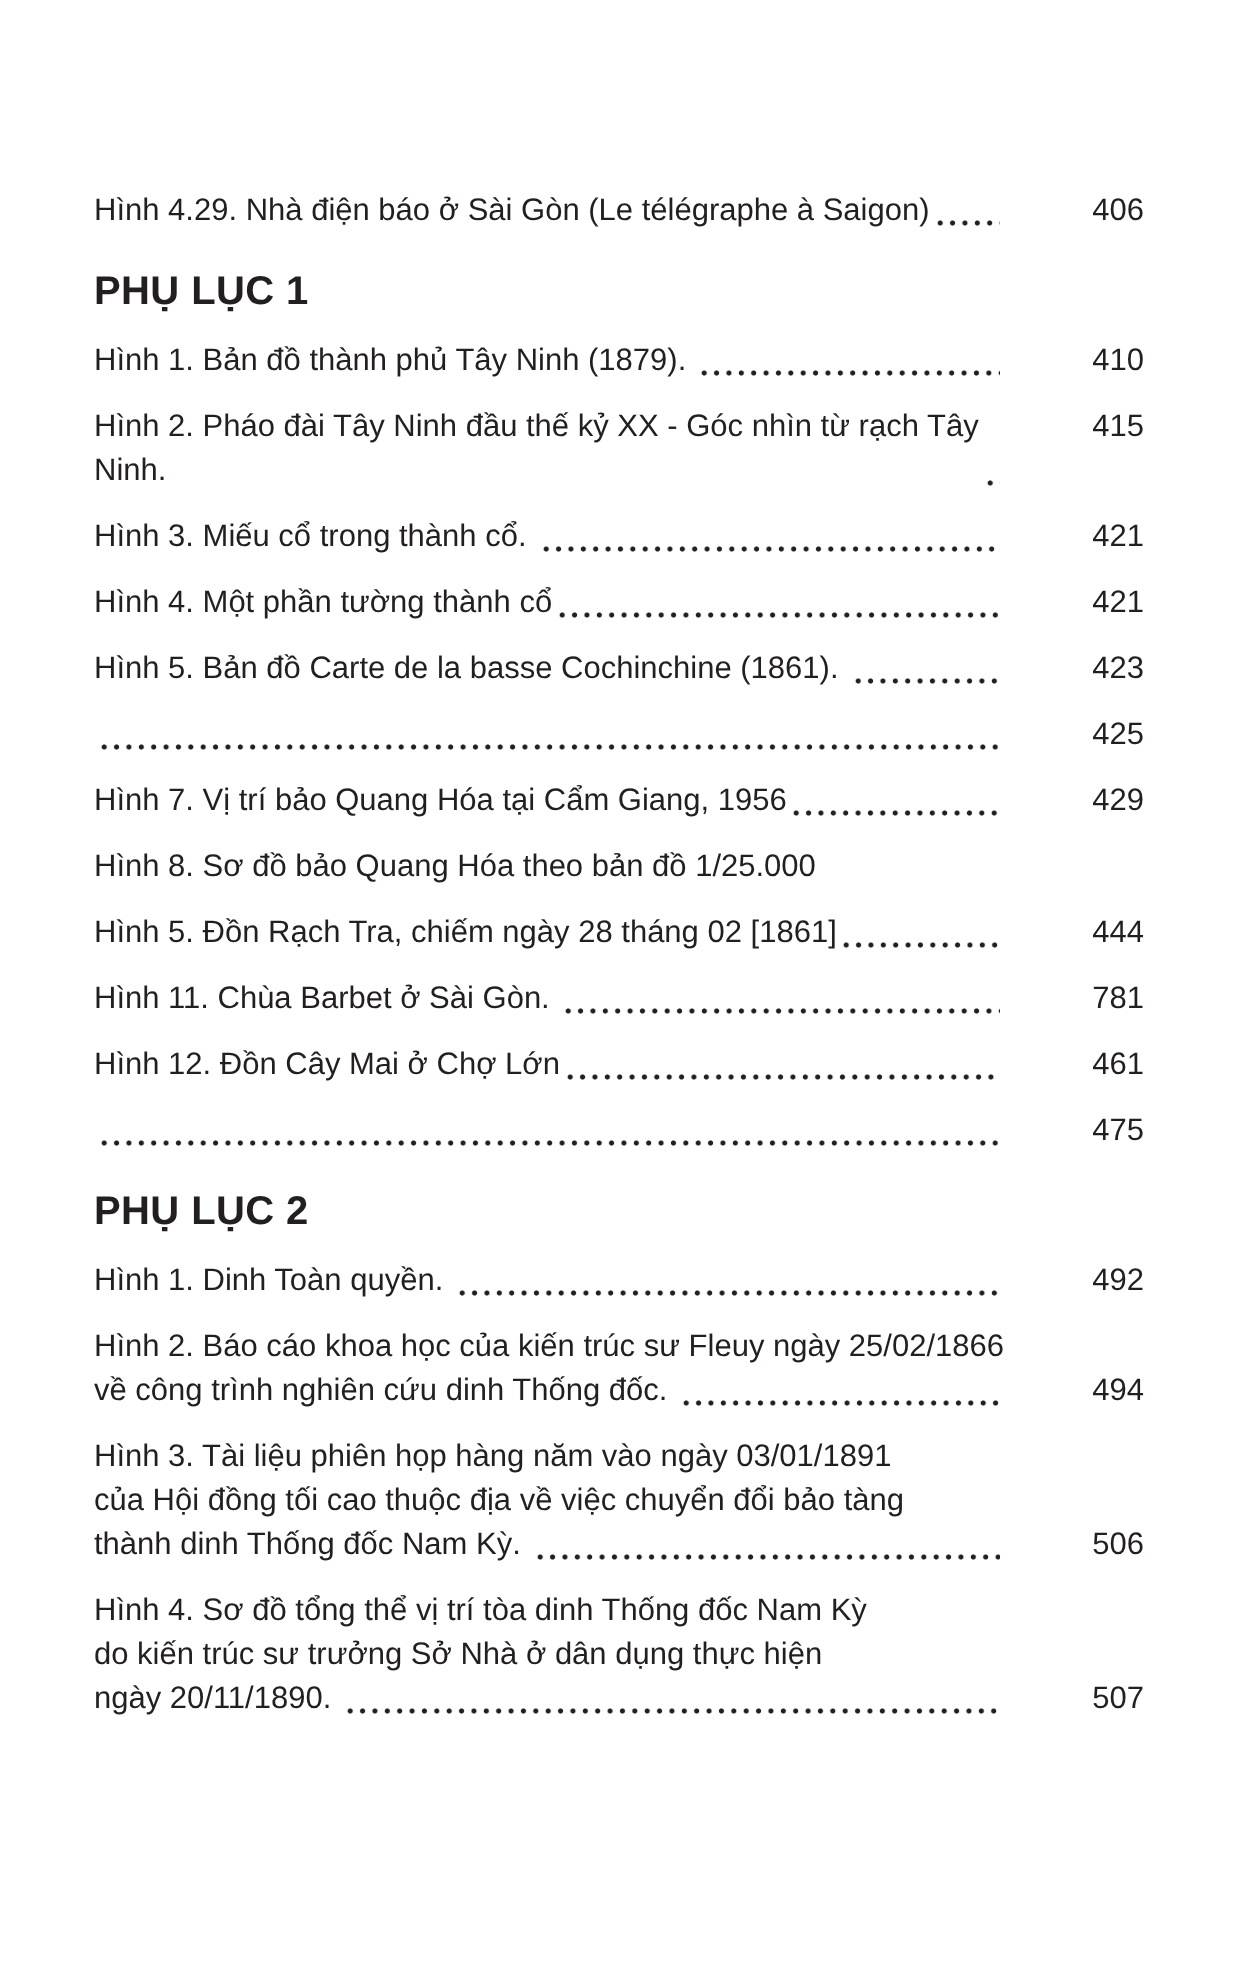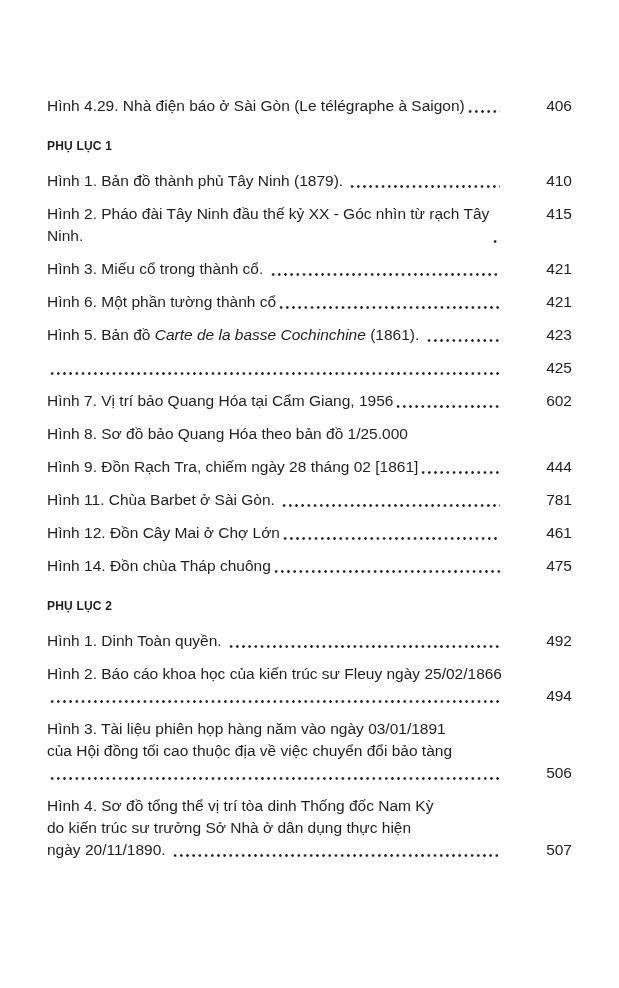--- a/index.html
+++ b/index.html
@@ -16,21 +16,21 @@
   }
   .page {
     box-sizing: border-box;
     width: 619px;
     height: 988px;
     padding: 95px 47px 20px 47px;
     background: #ffffff;
   }
   .section-header {
     font-weight: bold;
-    font-size: 12px;
+    font-size: 20px;
     line-height: 22px;
     margin: 18px 0 13px 0;
     letter-spacing: 0.2px;
   }
   .entry {
     font-size: 15.5px;
     line-height: 22px;
     margin-bottom: 11px;
   }
   .line {
@@ -38,21 +38,20 @@
   }
   .line.final {
     display: flex;
     align-items: baseline;
   }
   .txt {
     white-space: pre-wrap;
     flex: 0 1 auto;
   }
   .it {
-    font-style: italic;
   }
   .leader {
     flex: 1 1 8px;
     min-width: 8px;
     height: 3px;
     margin: 0 2px 0 2px;
     align-self: flex-end;
     margin-bottom: 4px;
     background-image: radial-gradient(circle, #231f20 1.05px, transparent 1.5px);
     background-size: 6.2px 3px;
@@ -94,21 +93,21 @@
       </div>
       <div class="entry">
         <div class="line final">
           <span class="txt"><span>Hình 3. Miếu cổ trong thành cổ. </span></span>
           <span class="leader"></span>
           <span class="pg">421</span>
         </div>
       </div>
       <div class="entry">
         <div class="line final">
-          <span class="txt"><span>Hình 6. Một phần tường thành cổ</span></span>
+          <span class="txt"><span>Hình 4. Một phần tường thành cổ</span></span>
           <span class="leader"></span>
           <span class="pg">421</span>
         </div>
       </div>
       <div class="entry">
         <div class="line final">
           <span class="txt"><span>Hình 5. Bản đồ </span><span class="it">Carte de la basse Cochinchine</span><span> (1861). </span></span>
           <span class="leader"></span>
           <span class="pg">423</span>
         </div>
@@ -116,73 +115,74 @@
       <div class="entry">
         <div class="line final">
           <span class="leader"></span>
           <span class="pg">425</span>
         </div>
       </div>
       <div class="entry">
         <div class="line final">
           <span class="txt"><span>Hình 7. Vị trí bảo Quang Hóa tại Cẩm Giang, 1956</span></span>
           <span class="leader"></span>
-          <span class="pg">602</span>
+          <span class="pg">429</span>
         </div>
       </div>
       <div class="entry">
         <div class="line"><span class="txt"><span>Hình 8. Sơ đồ bảo Quang Hóa theo bản đồ 1/25.000</span></span></div>
       </div>
       <div class="entry">
         <div class="line final">
-          <span class="txt"><span>Hình 9. Đồn Rạch Tra, chiếm ngày 28 tháng 02 [1861]</span></span>
+          <span class="txt"><span>Hình 5. Đồn Rạch Tra, chiếm ngày 28 tháng 02 [1861]</span></span>
           <span class="leader"></span>
           <span class="pg">444</span>
         </div>
       </div>
       <div class="entry">
         <div class="line final">
           <span class="txt"><span>Hình 11. Chùa Barbet ở Sài Gòn. </span></span>
           <span class="leader"></span>
           <span class="pg">781</span>
         </div>
       </div>
       <div class="entry">
         <div class="line final">
           <span class="txt"><span>Hình 12. Đồn Cây Mai ở Chợ Lớn</span></span>
           <span class="leader"></span>
           <span class="pg">461</span>
         </div>
       </div>
       <div class="entry">
         <div class="line final">
-          <span class="txt"><span>Hình 14. Đồn chùa Tháp chuông</span></span>
           <span class="leader"></span>
           <span class="pg">475</span>
         </div>
       </div>
       <div class="section-header">PHỤ LỤC 2</div>
       <div class="entry">
         <div class="line final">
           <span class="txt"><span>Hình 1. Dinh Toàn quyền. </span></span>
           <span class="leader"></span>
           <span class="pg">492</span>
         </div>
       </div>
       <div class="entry">
         <div class="line"><span class="txt"><span>Hình 2. Báo cáo khoa học của kiến trúc sư Fleuy ngày 25/02/1866</span></span></div>
         <div class="line final">
+          <span class="txt"><span>về công trình nghiên cứu dinh Thống đốc. </span></span>
           <span class="leader"></span>
           <span class="pg">494</span>
         </div>
       </div>
       <div class="entry">
         <div class="line"><span class="txt"><span>Hình 3. Tài liệu phiên họp hàng năm vào ngày 03/01/1891</span></span></div>
         <div class="line"><span class="txt"><span>của Hội đồng tối cao thuộc địa về việc chuyển đổi bảo tàng</span></span></div>
         <div class="line final">
+          <span class="txt"><span>thành dinh Thống đốc Nam Kỳ. </span></span>
           <span class="leader"></span>
           <span class="pg">506</span>
         </div>
       </div>
       <div class="entry">
         <div class="line"><span class="txt"><span>Hình 4. Sơ đồ tổng thể vị trí tòa dinh Thống đốc Nam Kỳ</span></span></div>
         <div class="line"><span class="txt"><span>do kiến trúc sư trưởng Sở Nhà ở dân dụng thực hiện</span></span></div>
         <div class="line final">
           <span class="txt"><span>ngày 20/11/1890. </span></span>
           <span class="leader"></span>

